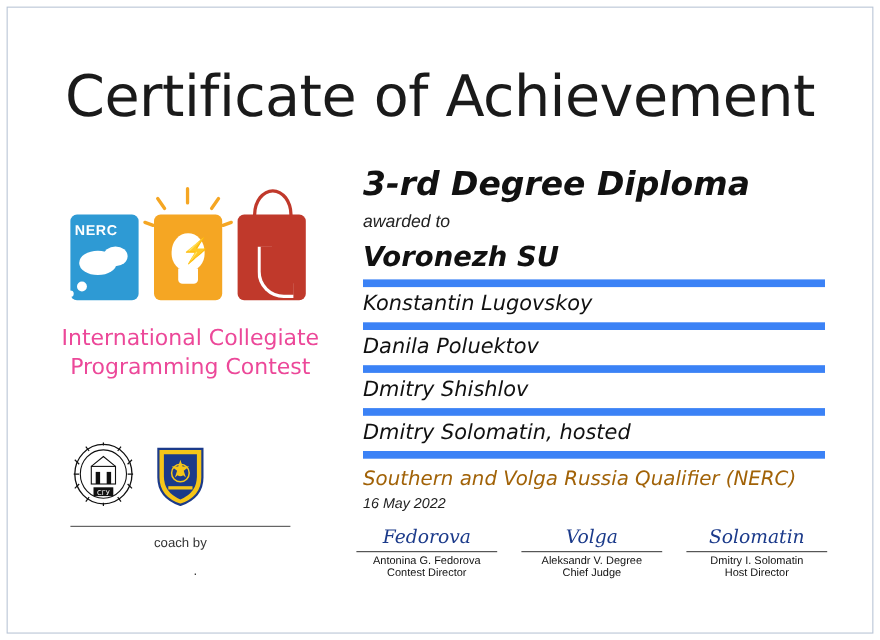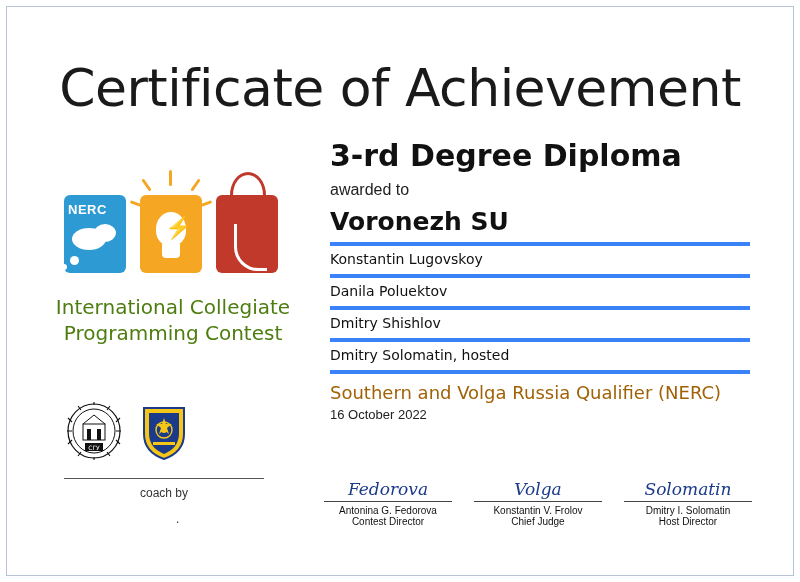--- a/index.html
+++ b/index.html
@@ -183,21 +183,21 @@
     width: 30px;
     height: 44px;
     border-left: 3px solid #ffffff;
     border-bottom: 3px solid #ffffff;
     border-radius: 0 0 0 24px;
   }
 
   .logo-text {
     margin-top: 4px;
     font-size: 20px;
-    color: #4d7c0f;
+    color: #ec4899;
     line-height: 26px;
     text-align: center;
     width: 250px;
     font-family: "DejaVu Sans", sans-serif;
   }
 
   
   .seals {
     position: absolute;
     left: 64px;
@@ -234,47 +234,48 @@
     left: 176px;
     top: 512px;
     font-size: 12px;
     color: #333;
   }
 
   
   .body-right {
     position: absolute;
     left: 330px;
-    top: 138px;
+    top: 150px;
     width: 420px;
+    font-style: italic;
   }
   .degree {
     font-size: 30px;
     font-weight: bold;
     color: #111;
     font-family: "DejaVu Sans", sans-serif;
     margin-bottom: 8px;
   }
   .awarded-to {
     font-size: 16px;
     color: #222;
     margin-bottom: 4px;
   }
   .row {
-    border-bottom: 4px solid #3b82f6;
+    border-bottom: 7px solid #3b82f6;
     padding: 4px 0 6px 0;
   }
   .team-name {
     font-size: 25px;
     font-weight: bold;
     color: #111;
     font-family: "DejaVu Sans", sans-serif;
   }
   .member {
-    font-size: 14px;
+    font-size: 19px;
     color: #111;
     font-family: "DejaVu Sans", sans-serif;
   }
   .contest-name {
     font-size: 18px;
     color: #a16207;
     font-family: "DejaVu Sans", sans-serif;
     padding-top: 8px;
   }
   .contest-date {
@@ -400,34 +401,34 @@
     <div class="row">
       <span class="member">Danila Poluektov</span>
     </div>
     <div class="row">
       <span class="member">Dmitry Shishlov</span>
     </div>
     <div class="row">
       <span class="member">Dmitry Solomatin, hosted</span>
     </div>
     <div class="contest-name">Southern and Volga Russia Qualifier (NERC)</div>
-    <div class="contest-date">16 October  2022</div>
+    <div class="contest-date">16 May  2022</div>
   </div>
 
   <div class="signatures">
     <div class="sig">
       <div class="sig-mark">Fedorova</div>
       <div class="sig-rule"></div>
       <div class="sig-name">Antonina G. Fedorova</div>
       <div class="sig-role">Contest Director</div>
     </div>
     <div class="sig">
       <div class="sig-mark">Volga</div>
       <div class="sig-rule"></div>
-      <div class="sig-name">Konstantin V. Frolov</div>
+      <div class="sig-name">Aleksandr V. Degree</div>
       <div class="sig-role">Chief Judge</div>
     </div>
     <div class="sig">
       <div class="sig-mark">Solomatin</div>
       <div class="sig-rule"></div>
       <div class="sig-name">Dmitry I. Solomatin</div>
       <div class="sig-role">Host Director</div>
     </div>
   </div>
 </div>

